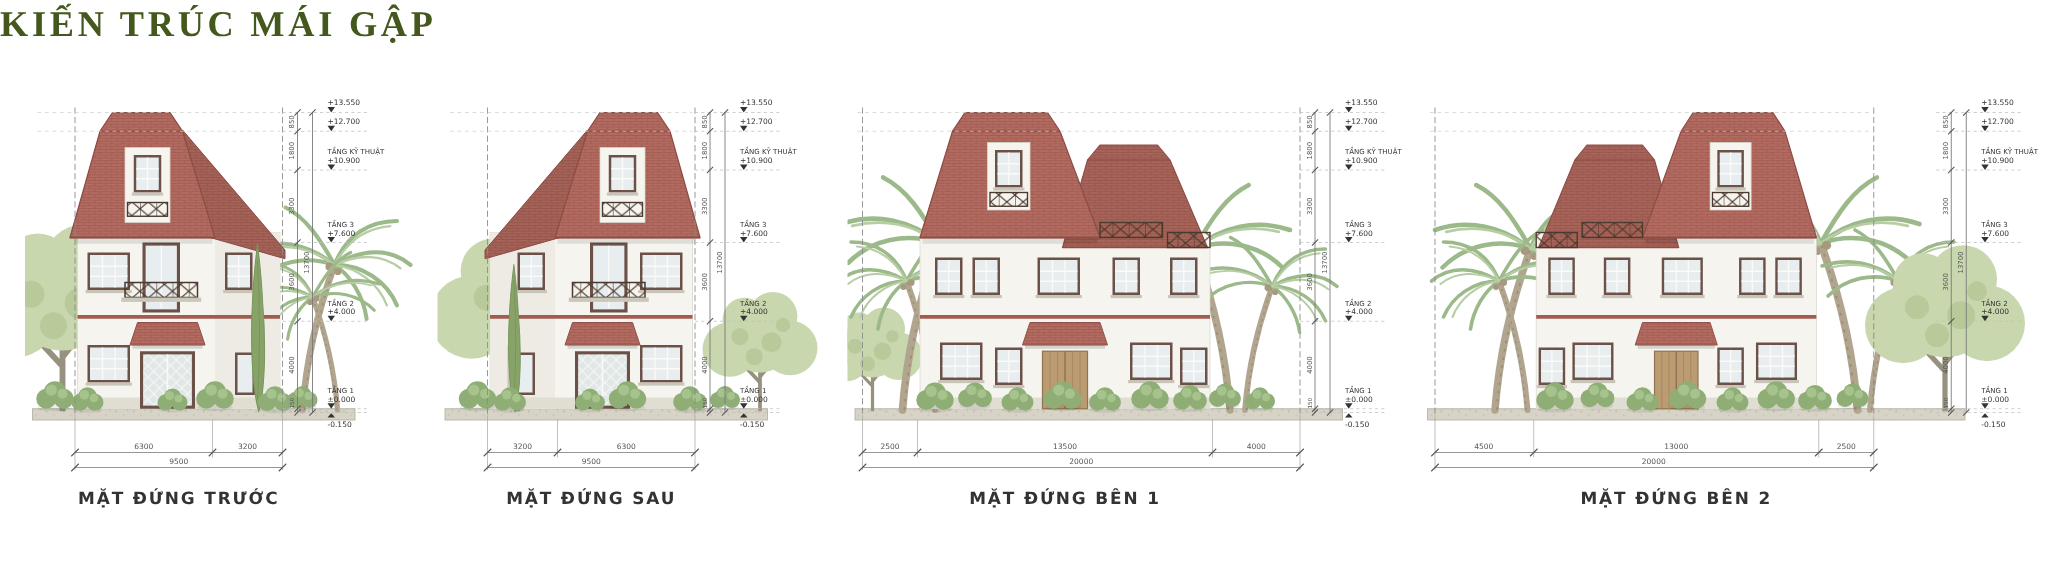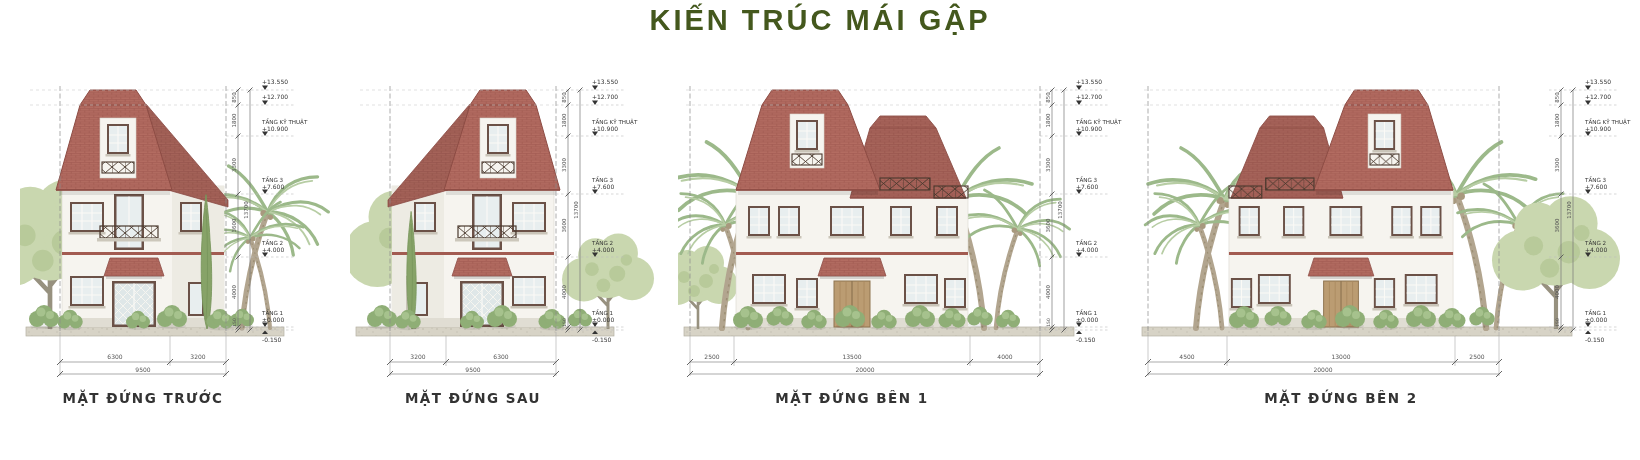--- a/index.html
+++ b/index.html
@@ -1,20 +1,20 @@
 <!DOCTYPE html>
 <html><head>
 <meta charset="utf-8">
 <style>
   html,body{margin:0;padding:0;background:#ffffff;width:1640px;height:460px;overflow:hidden;
     font-family:"DejaVu Sans",sans-serif;}
   .sheet{position:relative;width:1640px;height:460px;background:#fff;}
-  .title{position:absolute;top:4px;left:0;width:100%;text-align:center;
+  .title{position:absolute;top:4px;left:0;width:100%;
     font-size:29px;font-weight:bold;color:#44581d;letter-spacing:3px;
-    font-family:Liberation Sans, sans-serif;}
+    font-family:Liberation Serif, serif;}
   svg.panel{position:absolute;top:70px;}
   svg text{font-family:"DejaVu Sans",sans-serif;}
   .dimtxt{font-size:6px;fill:#555;text-anchor:middle;}
   .lvlval{font-size:6px;fill:#333;}
   .lvllab{font-size:5.6px;fill:#333;}
   .vdim{font-size:5.5px;fill:#555;text-anchor:middle;}
   .vlabel{font-size:13.5px;font-weight:bold;fill:#333;text-anchor:middle;letter-spacing:1.5px;}
 </style>
 </head>
 <body>

